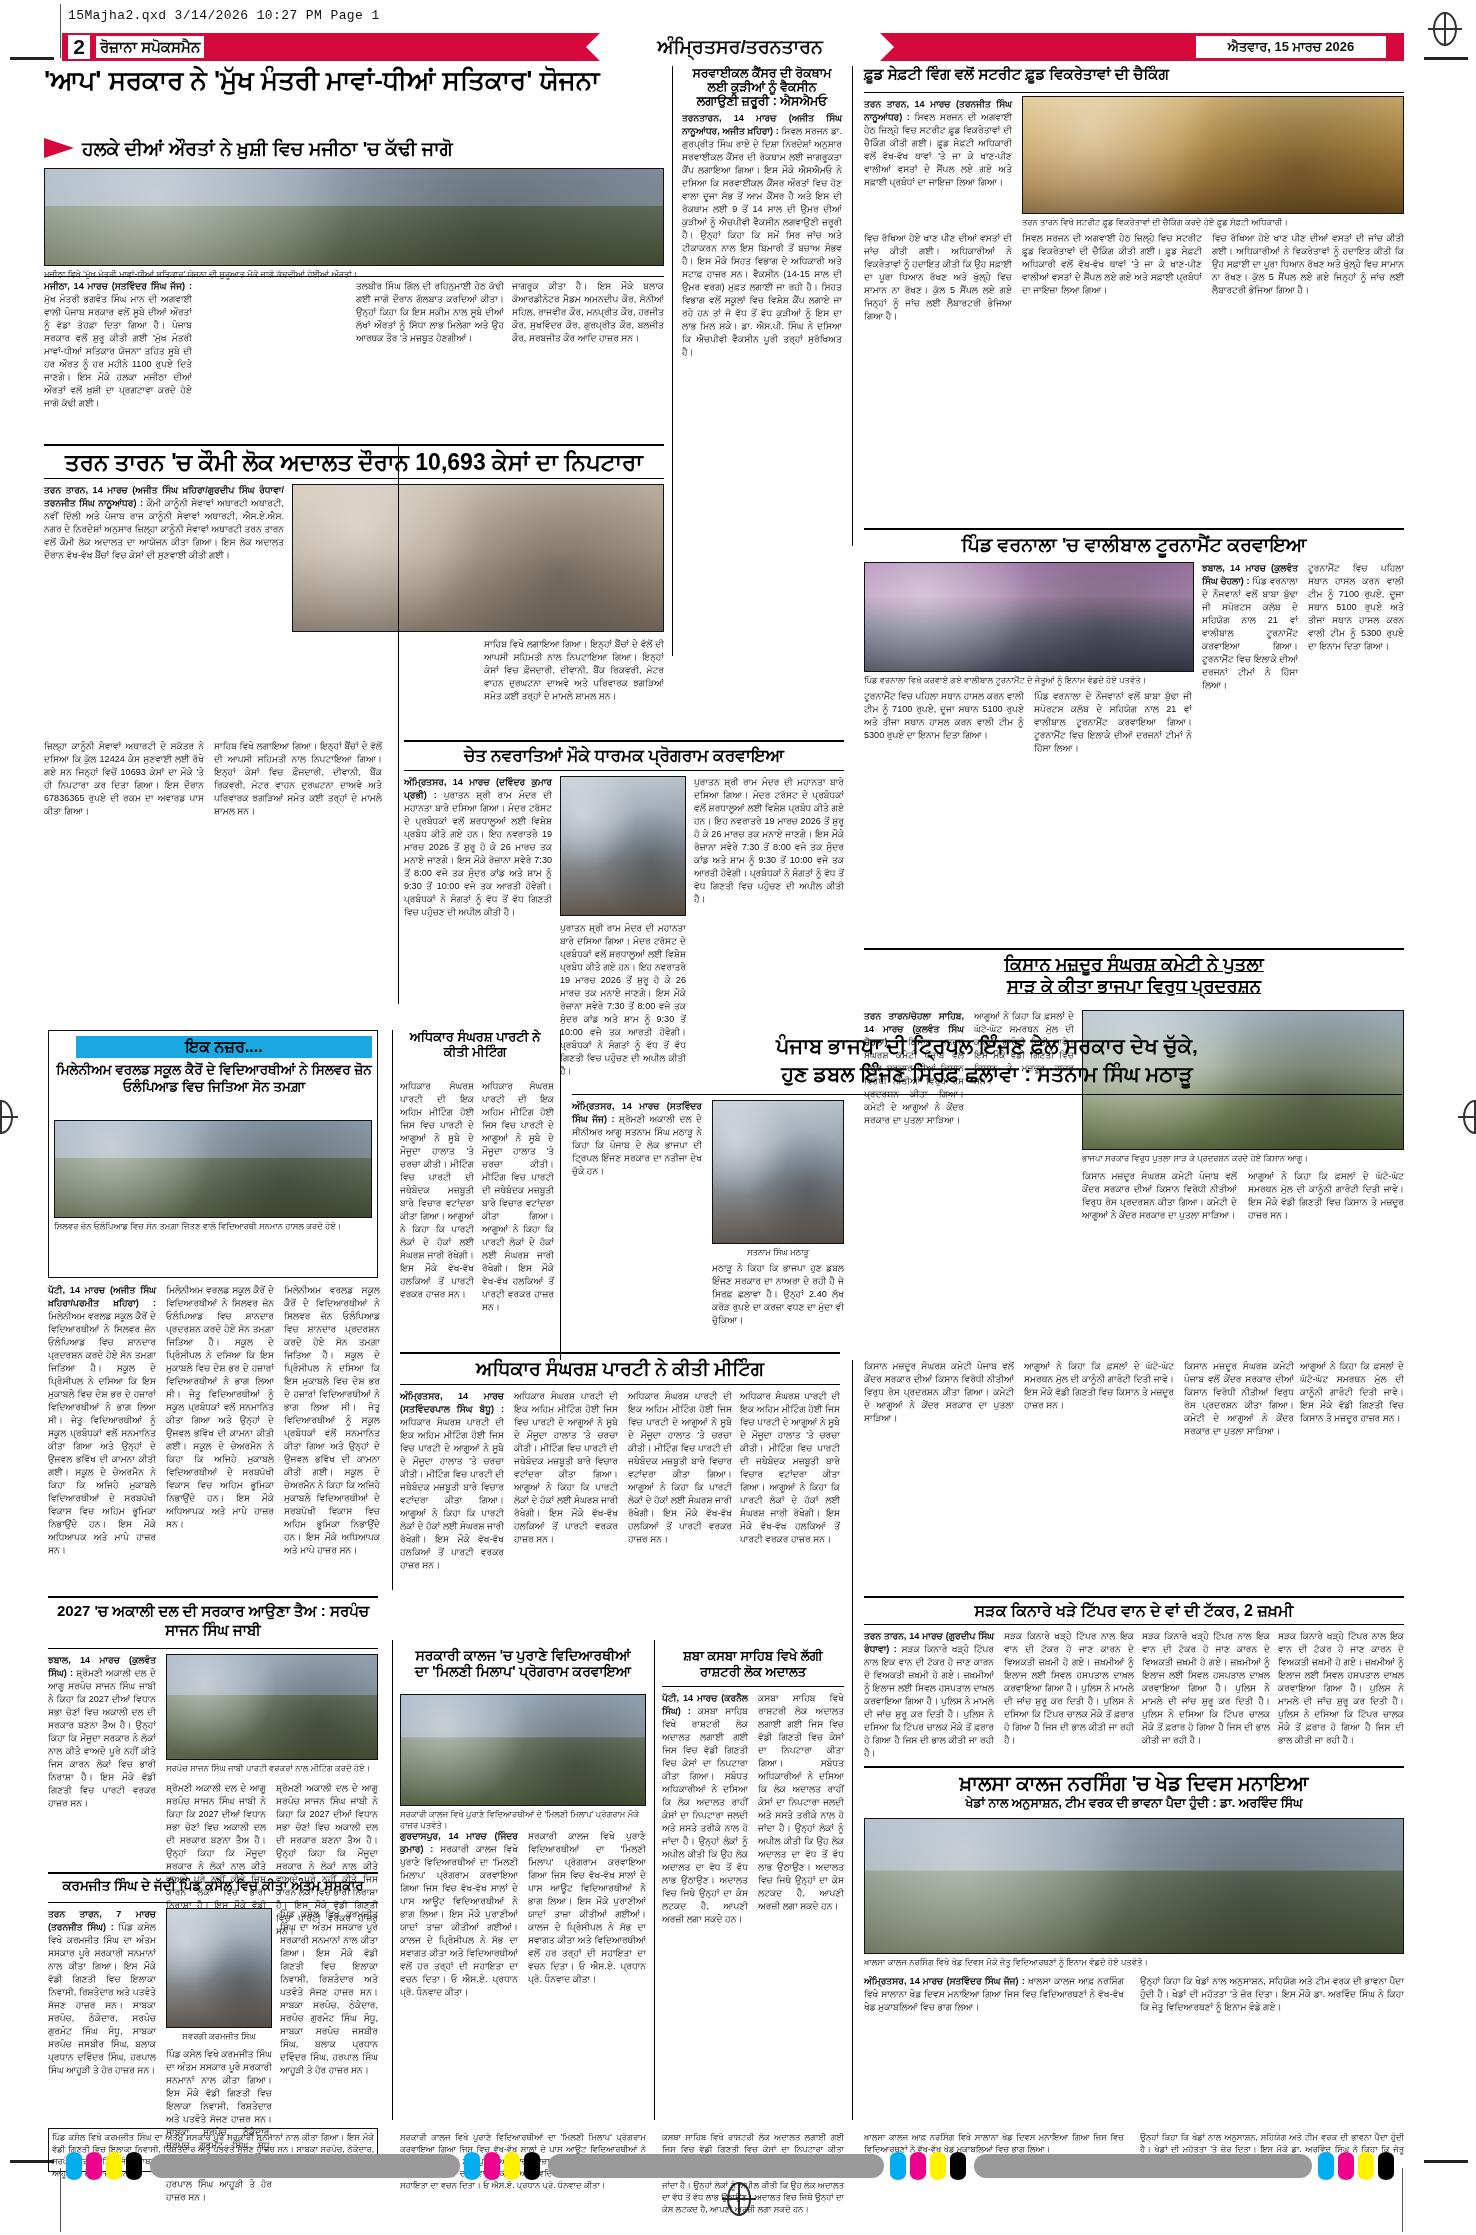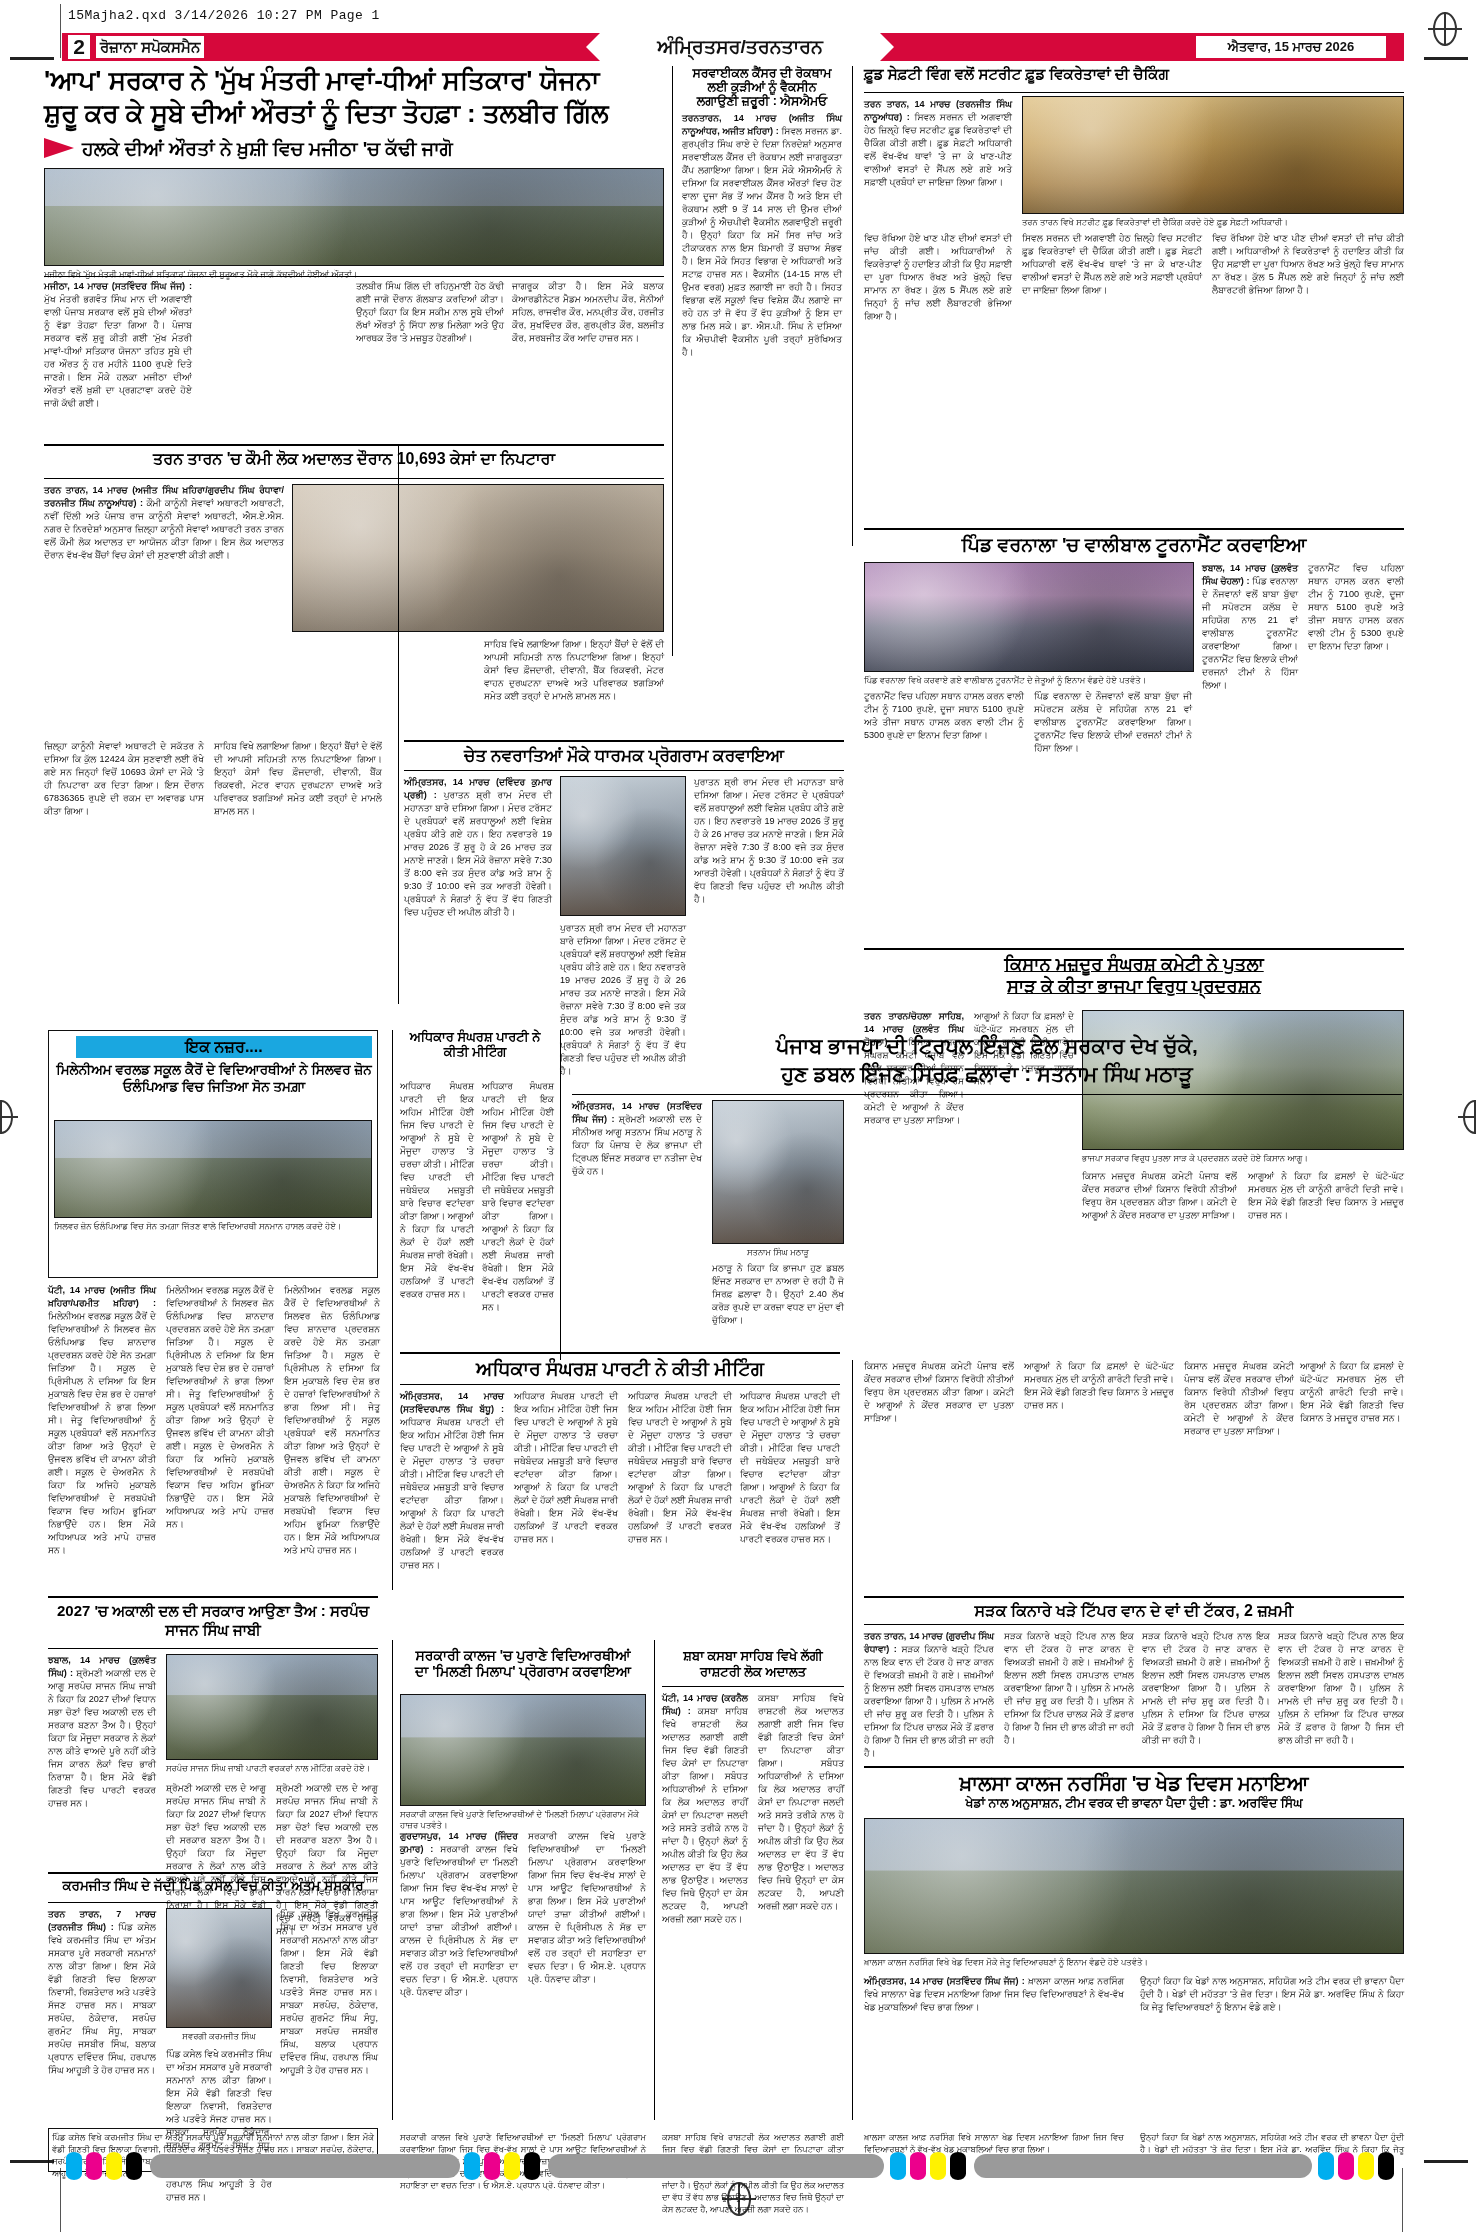--- a/index.html
+++ b/index.html
@@ -105,21 +105,20 @@
   <div class="vrule-right"></div>
 
   <div class="masthead"></div>
   <div class="mh-pageno">2</div>
   <div class="mh-paper">ਰੋਜ਼ਾਨਾ ਸਪੋਕਸਮੈਨ</div>
   <div class="mh-center">ਅੰਮ੍ਰਿਤਸਰ/ਤਰਨਤਾਰਨ</div>
   <div class="mh-date">ਐਤਵਾਰ, 15 ਮਾਰਚ 2026</div>
 
   <div style="position:absolute;left:44px;top:66px;width:620px;">
     <div class="hl" style="font-size:26px;">'ਆਪ' ਸਰਕਾਰ ਨੇ 'ਮੁੱਖ ਮੰਤਰੀ ਮਾਵਾਂ-ਧੀਆਂ ਸਤਿਕਾਰ' ਯੋਜਨਾ</div>
-    <div class="hl" style="font-size:26px;margin-top:4px;">ਸ਼ੁਰੂ ਕਰ ਕੇ ਸੂਬੇ ਦੀਆਂ ਔਰਤਾਂ ਨੂੰ ਦਿਤਾ ਤੋਹਫ਼ਾ : ਤਲਬੀਰ ਗਿੱਲ</div>
   </div>
   <div style="position:absolute;left:44px;top:137px;width:32px;height:22px;">
     <svg width="32" height="22" viewBox="0 0 32 22">
         <polygon points="0,1 30,11 0,21" fill="#d6083b"></polygon>
       </svg>
   </div>
   <div class="hl" style="position:absolute;left:82px;top:138px;width:590px;font-size:19px;">ਹਲਕੇ ਦੀਆਂ ਔਰਤਾਂ ਨੇ ਖ਼ੁਸ਼ੀ ਵਿਚ ਮਜੀਠਾ 'ਚ ਕੱਢੀ ਜਾਗੋ</div>
 
   <div class="ph people box" style="position:absolute;left:44px;top:168px;width:620px;height:98px;"></div>
   <div class="cap" style="position:absolute;left:44px;top:269px;width:620px;">ਮਜੀਠਾ ਵਿਖੇ 'ਮੁੱਖ ਮੰਤਰੀ ਮਾਵਾਂ-ਧੀਆਂ ਸਤਿਕਾਰ' ਯੋਜਨਾ ਦੀ ਸ਼ੁਰੂਆਤ ਮੌਕੇ ਜਾਗੋ ਕੱਢਦੀਆਂ ਹੋਈਆਂ ਔਰਤਾਂ।</div>
@@ -181,21 +180,21 @@
     <p>ਟੂਰਨਾਮੈਂਟ ਵਿਚ ਪਹਿਲਾ ਸਥਾਨ ਹਾਸਲ ਕਰਨ ਵਾਲੀ ਟੀਮ ਨੂੰ 7100 ਰੁਪਏ, ਦੂਜਾ ਸਥਾਨ 5100 ਰੁਪਏ ਅਤੇ ਤੀਜਾ ਸਥਾਨ ਹਾਸਲ ਕਰਨ ਵਾਲੀ ਟੀਮ ਨੂੰ 5300 ਰੁਪਏ ਦਾ ਇਨਾਮ ਦਿਤਾ ਗਿਆ।</p>
   </div>
   <div class="body" style="position:absolute;left:864px;top:690px;width:160px;height:252px;">
     <p>ਟੂਰਨਾਮੈਂਟ ਵਿਚ ਪਹਿਲਾ ਸਥਾਨ ਹਾਸਲ ਕਰਨ ਵਾਲੀ ਟੀਮ ਨੂੰ 7100 ਰੁਪਏ, ਦੂਜਾ ਸਥਾਨ 5100 ਰੁਪਏ ਅਤੇ ਤੀਜਾ ਸਥਾਨ ਹਾਸਲ ਕਰਨ ਵਾਲੀ ਟੀਮ ਨੂੰ 5300 ਰੁਪਏ ਦਾ ਇਨਾਮ ਦਿਤਾ ਗਿਆ।</p>
   </div>
   <div class="body" style="position:absolute;left:1034px;top:690px;width:158px;height:252px;">
     <p>ਪਿੰਡ ਵਰਨਾਲਾ ਦੇ ਨੌਜਵਾਨਾਂ ਵਲੋਂ ਬਾਬਾ ਬੁੱਢਾ ਜੀ ਸਪੋਰਟਸ ਕਲੱਬ ਦੇ ਸਹਿਯੋਗ ਨਾਲ 21 ਵਾਂ ਵਾਲੀਬਾਲ ਟੂਰਨਾਮੈਂਟ ਕਰਵਾਇਆ ਗਿਆ। ਟੂਰਨਾਮੈਂਟ ਵਿਚ ਇਲਾਕੇ ਦੀਆਂ ਦਰਜਨਾਂ ਟੀਮਾਂ ਨੇ ਹਿੱਸਾ ਲਿਆ।</p>
   </div>
 
   <div class="thin-h" style="left:44px;top:444px;width:620px;height:2px;background:#000;"></div>
-  <div class="hl" style="position:absolute;left:44px;top:450px;width:620px;font-size:16px;text-align:center;">ਤਰਨ ਤਾਰਨ 'ਚ ਕੌਮੀ ਲੋਕ ਅਦਾਲਤ ਦੌਰਾਨ 10,693 ਕੇਸਾਂ ਦਾ ਨਿਪਟਾਰਾ</div>
+  <div class="hl" style="position:absolute;left:44px;top:450px;width:620px;font-size:23px;text-align:center;">ਤਰਨ ਤਾਰਨ 'ਚ ਕੌਮੀ ਲੋਕ ਅਦਾਲਤ ਦੌਰਾਨ 10,693 ਕੇਸਾਂ ਦਾ ਨਿਪਟਾਰਾ</div>
   <div class="thin-h" style="left:44px;top:478px;width:620px;"></div>
 
   <div class="body" style="position:absolute;left:44px;top:484px;width:240px;height:250px;">
     <p><span class="lead">ਤਰਨ ਤਾਰਨ, 14 ਮਾਰਚ (ਅਜੀਤ ਸਿੰਘ ਖ਼ਹਿਰਾ/ਗੁਰਦੀਪ ਸਿੰਘ ਰੰਧਾਵਾ/ਤਰਨਜੀਤ ਸਿੰਘ ਨਾਨੂਆਂਧਰ) :</span>
        <span>ਕੌਮੀ ਕਾਨੂੰਨੀ ਸੇਵਾਵਾਂ ਅਥਾਰਟੀ ਅਥਾਰਟੀ, ਨਵੀਂ ਦਿੱਲੀ ਅਤੇ ਪੰਜਾਬ ਰਾਜ ਕਾਨੂੰਨੀ ਸੇਵਾਵਾਂ ਅਥਾਰਟੀ, ਐਸ.ਏ.ਐਸ. ਨਗਰ ਦੇ ਨਿਰਦੇਸ਼ਾਂ ਅਨੁਸਾਰ ਜ਼ਿਲ੍ਹਾ ਕਾਨੂੰਨੀ ਸੇਵਾਵਾਂ ਅਥਾਰਟੀ ਤਰਨ ਤਾਰਨ ਵਲੋਂ ਕੌਮੀ ਲੋਕ ਅਦਾਲਤ ਦਾ ਆਯੋਜਨ ਕੀਤਾ ਗਿਆ। ਇਸ ਲੋਕ ਅਦਾਲਤ ਦੌਰਾਨ ਵੱਖ-ਵੱਖ ਬੈਂਚਾਂ ਵਿਚ ਕੇਸਾਂ ਦੀ ਸੁਣਵਾਈ ਕੀਤੀ ਗਈ।</span></p>
   </div>
   <div class="ph indoor box" style="position:absolute;left:292px;top:484px;width:372px;height:148px;"></div>
   <div class="body" style="position:absolute;left:484px;top:638px;width:180px;height:96px;">
     <p>ਸਾਹਿਬ ਵਿਖੇ ਲਗਾਇਆ ਗਿਆ। ਇਨ੍ਹਾਂ ਬੈਂਚਾਂ ਦੇ ਵੱਲੋਂ ਦੀ ਆਪਸੀ ਸਹਿਮਤੀ ਨਾਲ ਨਿਪਟਾਇਆ ਗਿਆ। ਇਨ੍ਹਾਂ ਕੇਸਾਂ ਵਿਚ ਫ਼ੌਜਦਾਰੀ, ਦੀਵਾਨੀ, ਬੈਂਕ ਰਿਕਵਰੀ, ਮੋਟਰ ਵਾਹਨ ਦੁਰਘਟਨਾ ਦਾਅਵੇ ਅਤੇ ਪਰਿਵਾਰਕ ਝਗੜਿਆਂ ਸਮੇਤ ਕਈ ਤਰ੍ਹਾਂ ਦੇ ਮਾਮਲੇ ਸ਼ਾਮਲ ਸਨ।</p>
   </div>

